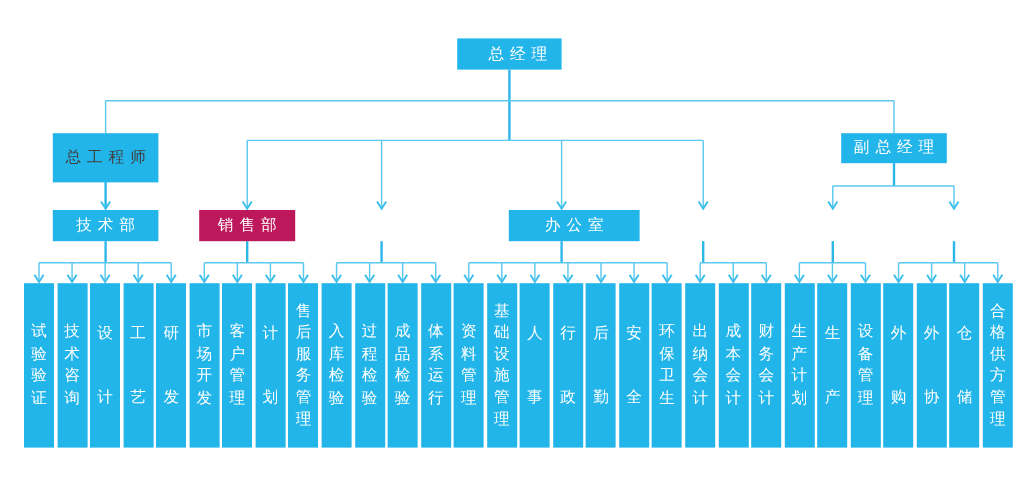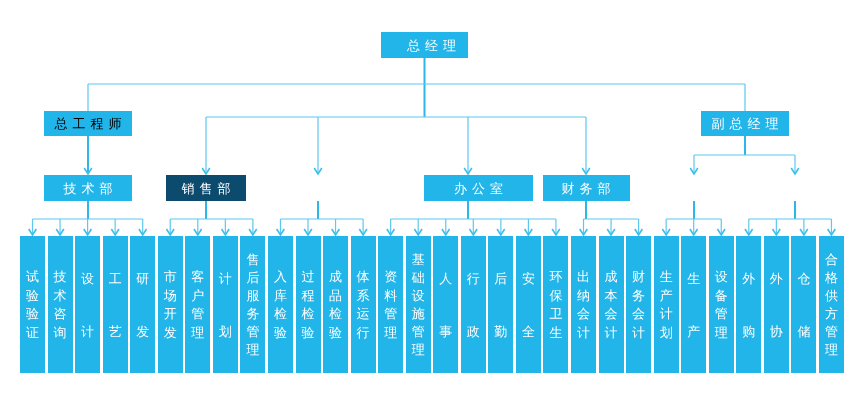--- a/index.html
+++ b/index.html
@@ -122,21 +122,21 @@
         <path d="M 791.2 168 L 795 174 L 798.8 168" stroke="#3dbfeb" stroke-width="1.6" fill="none"></path>
         <path d="M 745.0000000000001 229 L 748.8000000000001 235 L 752.6 229" stroke="#3dbfeb" stroke-width="1.6" fill="none"></path>
         <path d="M 772.5500000000001 229 L 776.35 235 L 780.15 229" stroke="#3dbfeb" stroke-width="1.6" fill="none"></path>
         <path d="M 800.1 229 L 803.9 235 L 807.6999999999999 229" stroke="#3dbfeb" stroke-width="1.6" fill="none"></path>
         <path d="M 827.6500000000001 229 L 831.45 235 L 835.25 229" stroke="#3dbfeb" stroke-width="1.6" fill="none"></path>
       </g>
   </svg>
 <div class="node" style="left: 381px; top: 32px; width: 87px; height: 26px; background: rgb(34, 181, 233); color: rgb(255, 255, 255); padding-left: 14px;">
       <span class="h-label">总经理</span>
     </div>
-    <div class="node" style="left: 44px; top: 111px; width: 88px; height: 25px; background: rgb(34, 181, 233); color: #000000;">
+    <div class="node" style="left: 44px; top: 111px; width: 88px; height: 41px; background: rgb(34, 181, 233); color: #404040;">
       <span class="h-label">总工程师</span>
     </div>
     <div class="node" style="left: 701px; top: 111px; width: 88px; height: 25px; background: rgb(34, 181, 233); color: rgb(255, 255, 255);">
       <span class="h-label">副总经理</span>
     </div>
     <div class="node" style="left: 44px; top: 175px; width: 88px; height: 26px; background: rgb(34, 181, 233); color: rgb(255, 255, 255);">
       <span class="h-label">技术部</span>
     </div>
     <div class="node" aria-label="试验验证" style="left: 20px; top: 236px; width: 25px; height: 137px; background: rgb(34, 181, 233); color: rgb(255, 255, 255);">
       <div class="vtext" style="height: 69.2px;">
@@ -165,21 +165,21 @@
         <span class="vchar">工</span>
         <span class="vchar">艺</span>
       </div>
     </div>
     <div class="node" aria-label="研发" style="left: 130.2px; top: 236px; width: 25px; height: 137px; background: rgb(34, 181, 233); color: rgb(255, 255, 255);">
       <div class="vtext" style="height: 66px;">
         <span class="vchar">研</span>
         <span class="vchar">发</span>
       </div>
     </div>
-    <div class="node" style="left: 166px; top: 175px; width: 80px; height: 26px; background: #0c4a6e; color: rgb(255, 255, 255);">
+    <div class="node" style="left: 166px; top: 175px; width: 80px; height: 26px; background: #be185d; color: rgb(255, 255, 255);">
       <span class="h-label">销售部</span>
     </div>
     <div class="node" aria-label="市场开发" style="left: 157.75px; top: 236px; width: 25px; height: 137px; background: rgb(34, 181, 233); color: rgb(255, 255, 255);">
       <div class="vtext" style="height: 69.2px;">
         <span class="vchar">市</span>
         <span class="vchar">场</span>
         <span class="vchar">开</span>
         <span class="vchar">发</span>
       </div>
     </div>
@@ -285,23 +285,20 @@
       </div>
     </div>
     <div class="node" aria-label="环保卫生" style="left: 543.45px; top: 236px; width: 25px; height: 137px; background: rgb(34, 181, 233); color: rgb(255, 255, 255);">
       <div class="vtext" style="height: 69.2px;">
         <span class="vchar">环</span>
         <span class="vchar">保</span>
         <span class="vchar">卫</span>
         <span class="vchar">生</span>
       </div>
     </div>
-    <div class="node" style="left: 542.5px; top: 175px; width: 87px; height: 26px; background: rgb(34, 181, 233); color: rgb(255, 255, 255);">
-      <span class="h-label">财务部</span>
-    </div>
     <div class="node" aria-label="出纳会计" style="left: 571px; top: 236px; width: 25px; height: 137px; background: rgb(34, 181, 233); color: rgb(255, 255, 255);">
       <div class="vtext" style="height: 69.2px;">
         <span class="vchar">出</span>
         <span class="vchar">纳</span>
         <span class="vchar">会</span>
         <span class="vchar">计</span>
       </div>
     </div>
     <div class="node" aria-label="成本会计" style="left: 598.55px; top: 236px; width: 25px; height: 137px; background: rgb(34, 181, 233); color: rgb(255, 255, 255);">
       <div class="vtext" style="height: 69.2px;">

